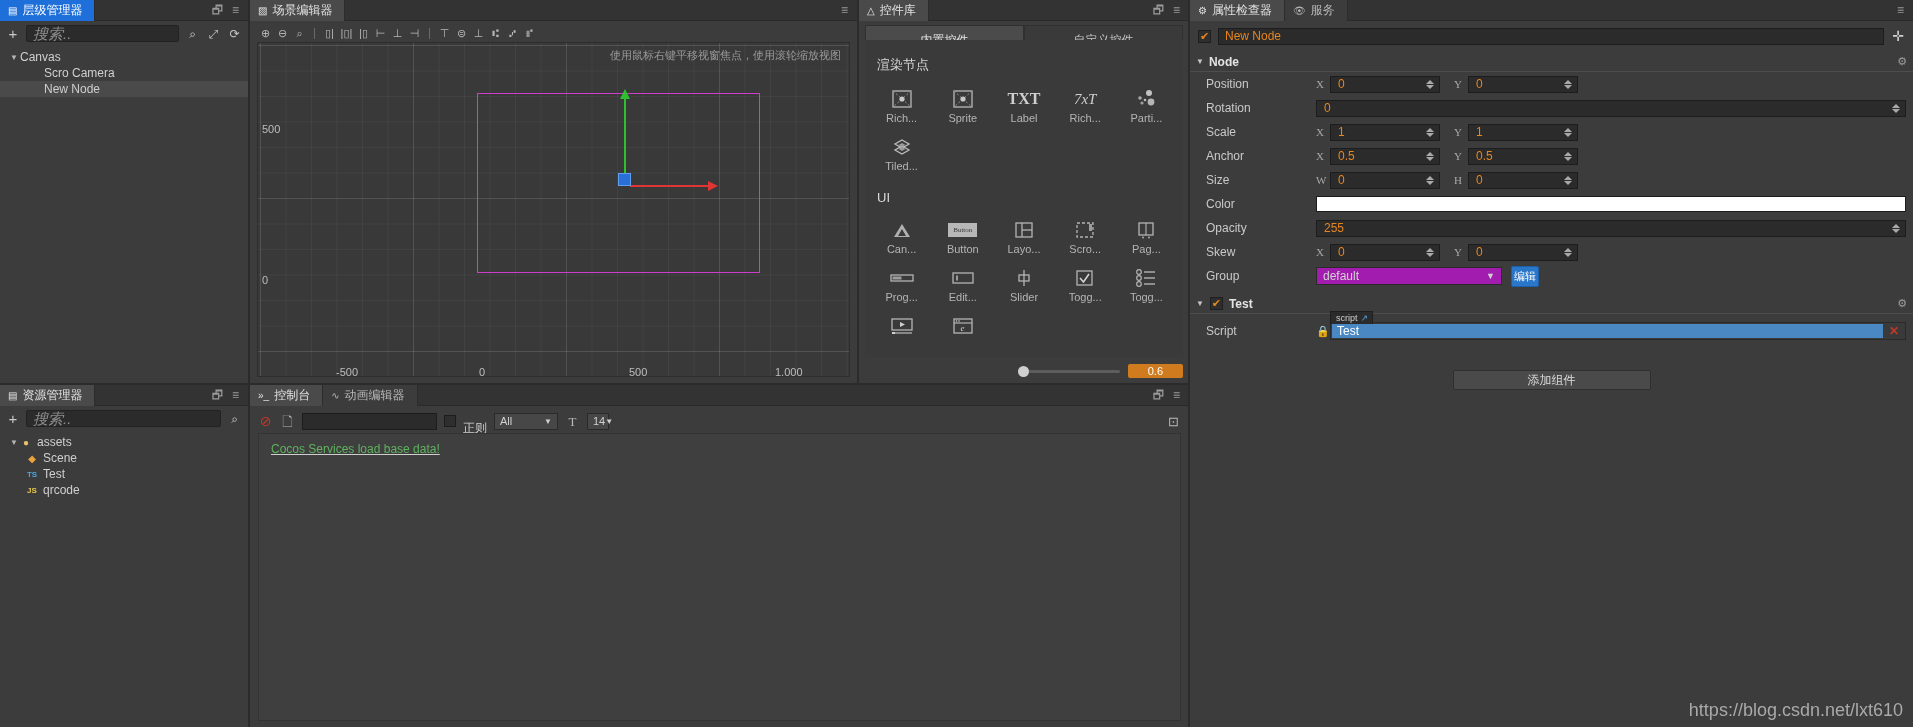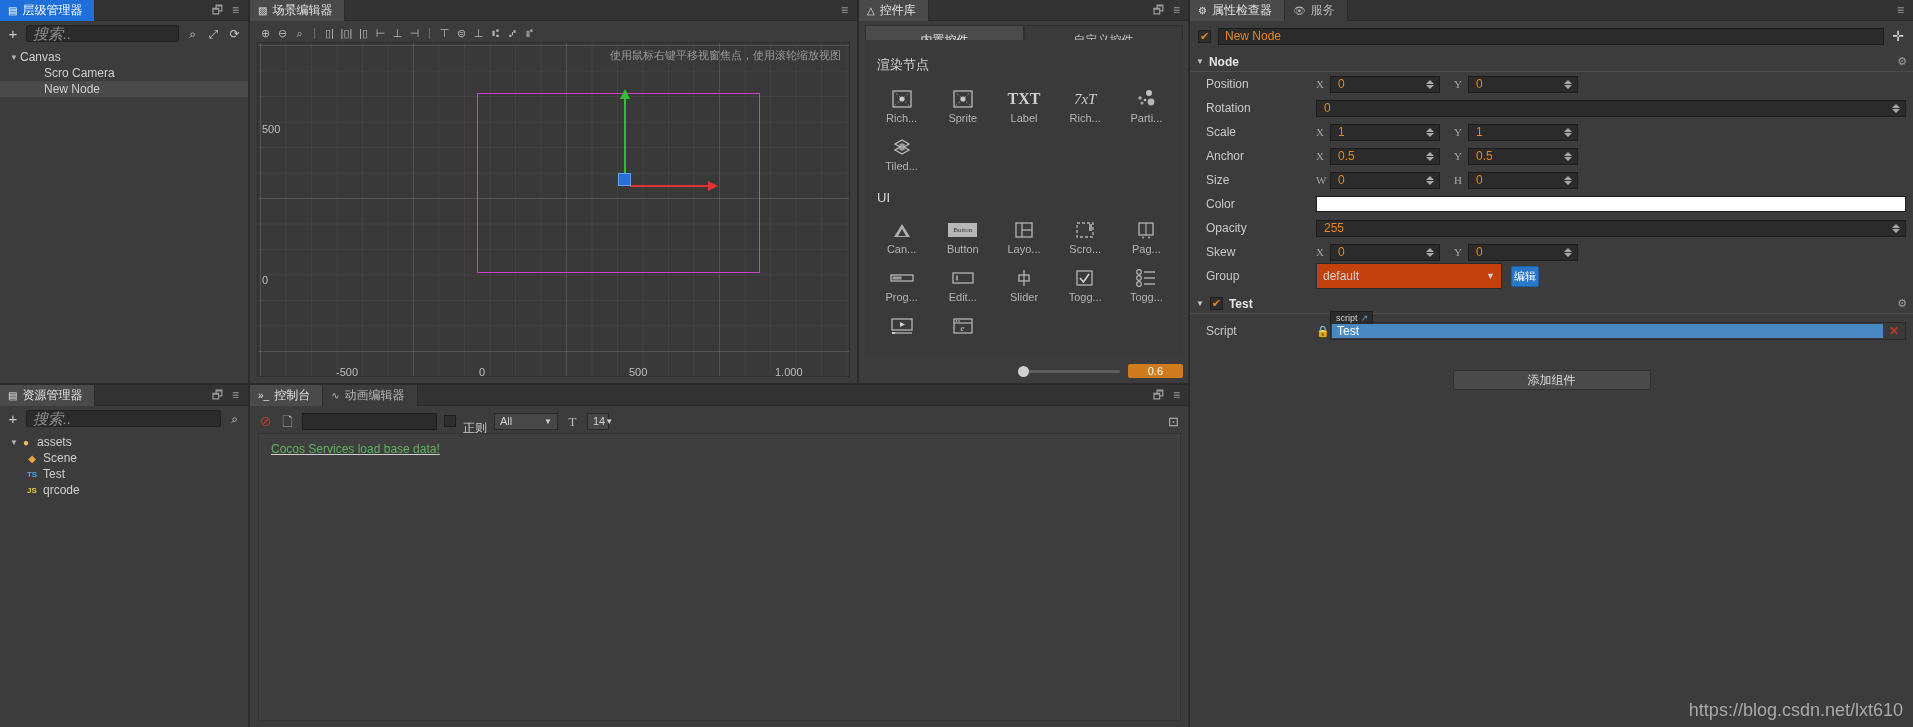--- a/index.html
+++ b/index.html
@@ -211,22 +211,22 @@
     display:block; width:0; height:0;
     border-left:4px solid transparent; border-right:4px solid transparent;
   }
   .spin i.up{ border-bottom:4px solid #a9a9a9; }
   .spin i.dn{ border-top:4px solid #a9a9a9; }
   .gapx{ width:14px; }
   .colorfield{
     flex:1; height:16px; background:#ffffff; border:1px solid #1d1d1d;
   }
   .selectfield{
-    width:186px; height:18px; background:#c2410c; border:1px solid #2a2a2a;
-    display:flex; align-items:center; padding:12px 6px; font-size:12px; color:#d3d3d3;
+    width:186px; height:18px; background:#a21caf; border:1px solid #2a2a2a;
+    display:flex; align-items:center; padding:4px 6px; font-size:12px; color:#d3d3d3;
     cursor:pointer;
   }
   .selectfield .caretd{ margin-left:auto; font-size:9px; color:#d0d0d0; }
   .btn-blue{
     margin-left:9px; background:#2a76c9; color:#fff; font-size:11px;
     padding:2px 2px; border:1px solid #1d5fa6; border-radius:2px; cursor:pointer;
   }
   .sect-head2{
     height:20px; display:flex; align-items:center; gap:6px; padding:0 6px;
     border-bottom:1px solid #4d4d4d; margin-top:6px;

